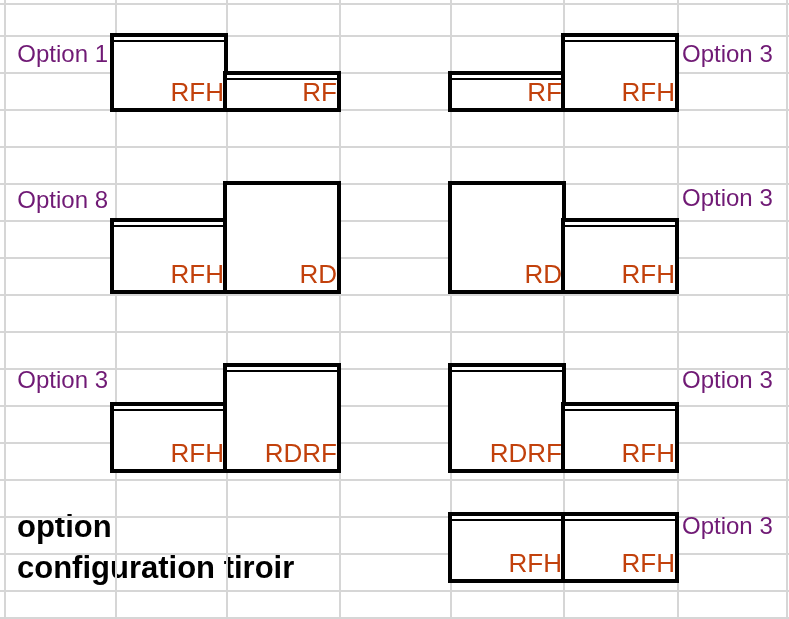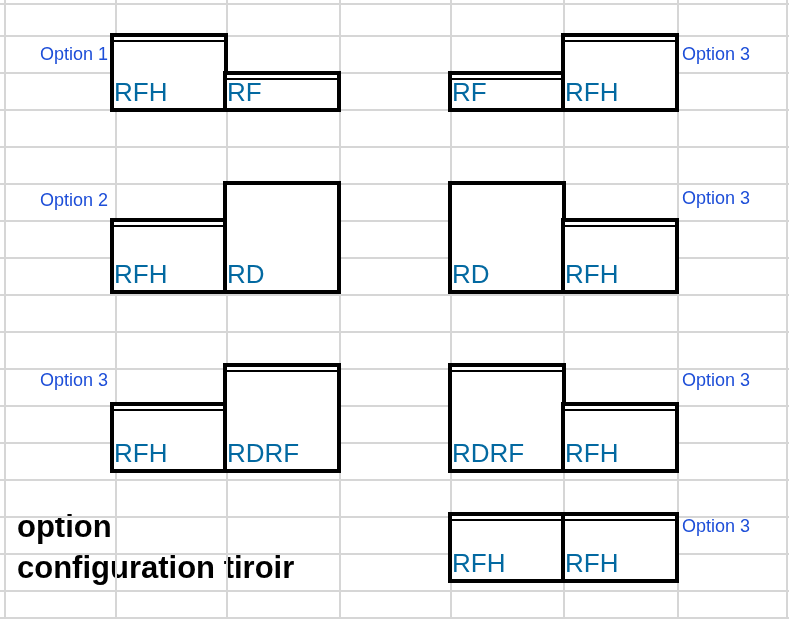--- a/index.html
+++ b/index.html
@@ -14,27 +14,27 @@
   .gridline-v{position:absolute;top:0;height:619px;width:1.5px;background:#d6d6d6;}
   .unit-box{
     position:absolute;
     box-sizing:border-box;
     border:4px solid #000000;
     background:#ffffff;
   }
   .drawer-line{position:absolute;left:0;right:0;top:3px;height:2px;background:#000000;}
   .unit-code{
     position:absolute;left:0;right:0;bottom:1px;
-    text-align:left;
-    font-size:26px;line-height:30px;color:#0369a1;
+    text-align:right;
+    font-size:26px;line-height:30px;color:#c2410c;
   }
   .option-label{
     position:absolute;
-    font-size:18px;line-height:22px;
-    color:#1d4ed8;white-space:nowrap;
+    font-size:24px;line-height:22px;
+    color:#701a75;white-space:nowrap;
   }
   .title-block{
     position:absolute;
     left:17px;top:506px;width:400px;
     text-align:left;
     font-weight:bold;
     font-size:31px;line-height:41px;
     color:#000000;
   }
 </style>
@@ -56,21 +56,21 @@
         <div class="drawer-line"></div>
         <div class="unit-code">RF</div>
       </div><div class="unit-box" style="left: 561px; top: 33px; width: 118px; height: 79px;">
         <div class="drawer-line"></div>
         <div class="unit-code">RFH</div>
       </div><div class="option-label" style="top: 43px; left: 682px;">Option 3</div></div><div style="display: contents;"><div class="unit-box" style="left: 110px; top: 218px; width: 118px; height: 76px;">
         <div class="drawer-line"></div>
         <div class="unit-code">RFH</div>
       </div><div class="unit-box" style="left: 223px; top: 181px; width: 118px; height: 113px;">
         <div class="unit-code">RD</div>
-      </div><div class="option-label" style="top: 189px; right: 681px; text-align: right;">Option 2</div></div><div style="display: contents;"><div class="unit-box" style="left: 448px; top: 181px; width: 118px; height: 113px;">
+      </div><div class="option-label" style="top: 189px; right: 681px; text-align: right;">Option 8</div></div><div style="display: contents;"><div class="unit-box" style="left: 448px; top: 181px; width: 118px; height: 113px;">
         <div class="unit-code">RD</div>
       </div><div class="unit-box" style="left: 561px; top: 218px; width: 118px; height: 76px;">
         <div class="drawer-line"></div>
         <div class="unit-code">RFH</div>
       </div><div class="option-label" style="top: 187px; left: 682px;">Option 3</div></div><div style="display: contents;"><div class="unit-box" style="left: 110px; top: 402px; width: 118px; height: 71px;">
         <div class="drawer-line"></div>
         <div class="unit-code">RFH</div>
       </div><div class="unit-box" style="left: 223px; top: 363px; width: 118px; height: 110px;">
         <div class="drawer-line"></div>
         <div class="unit-code">RDRF</div>

